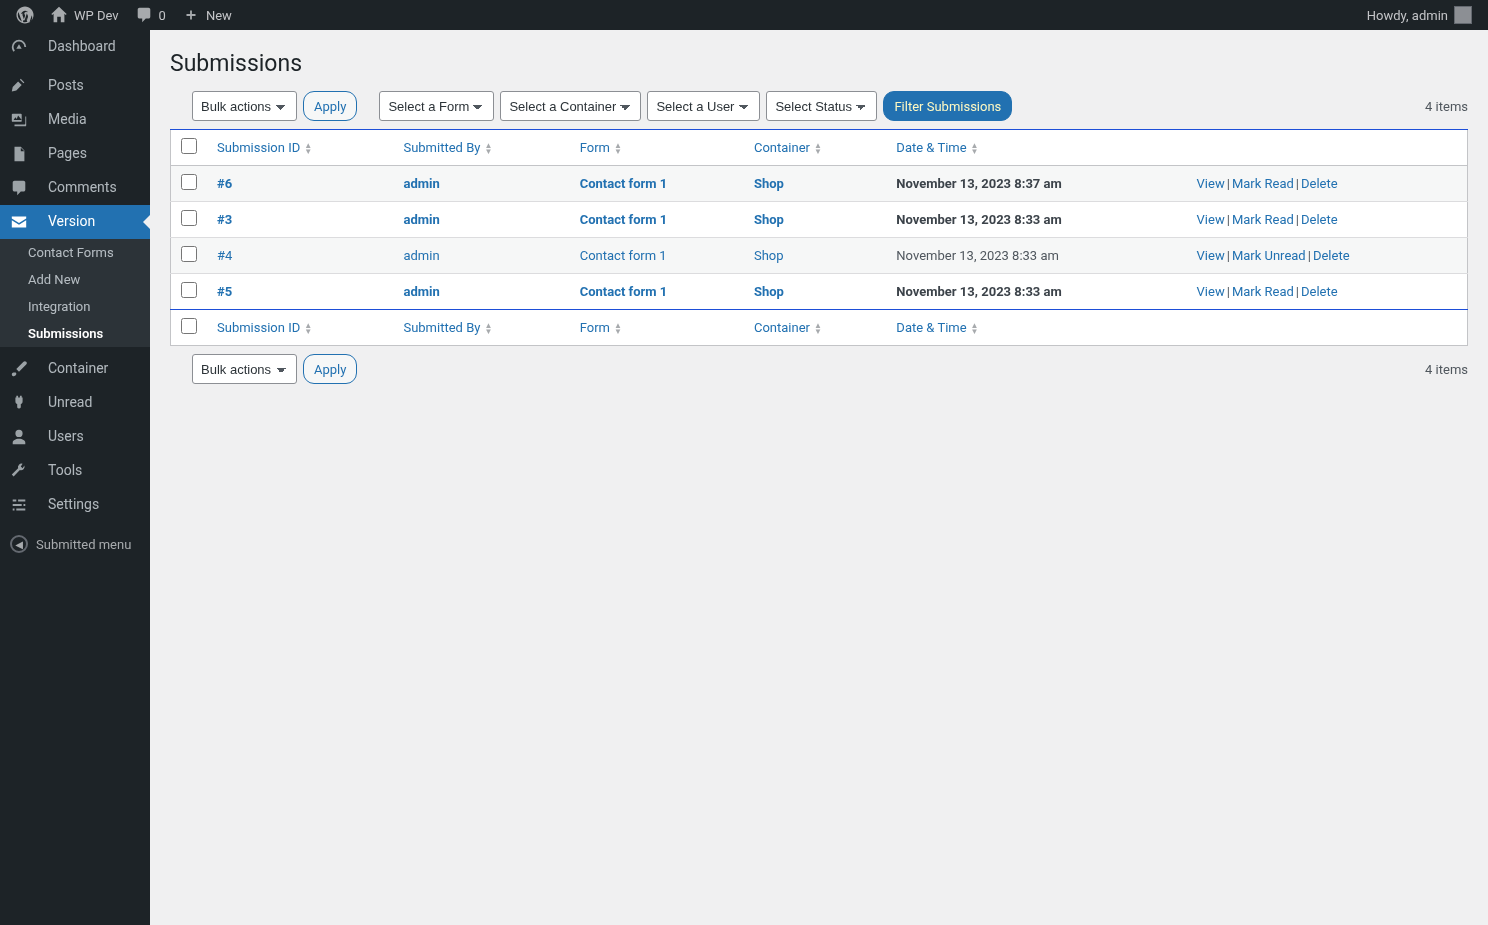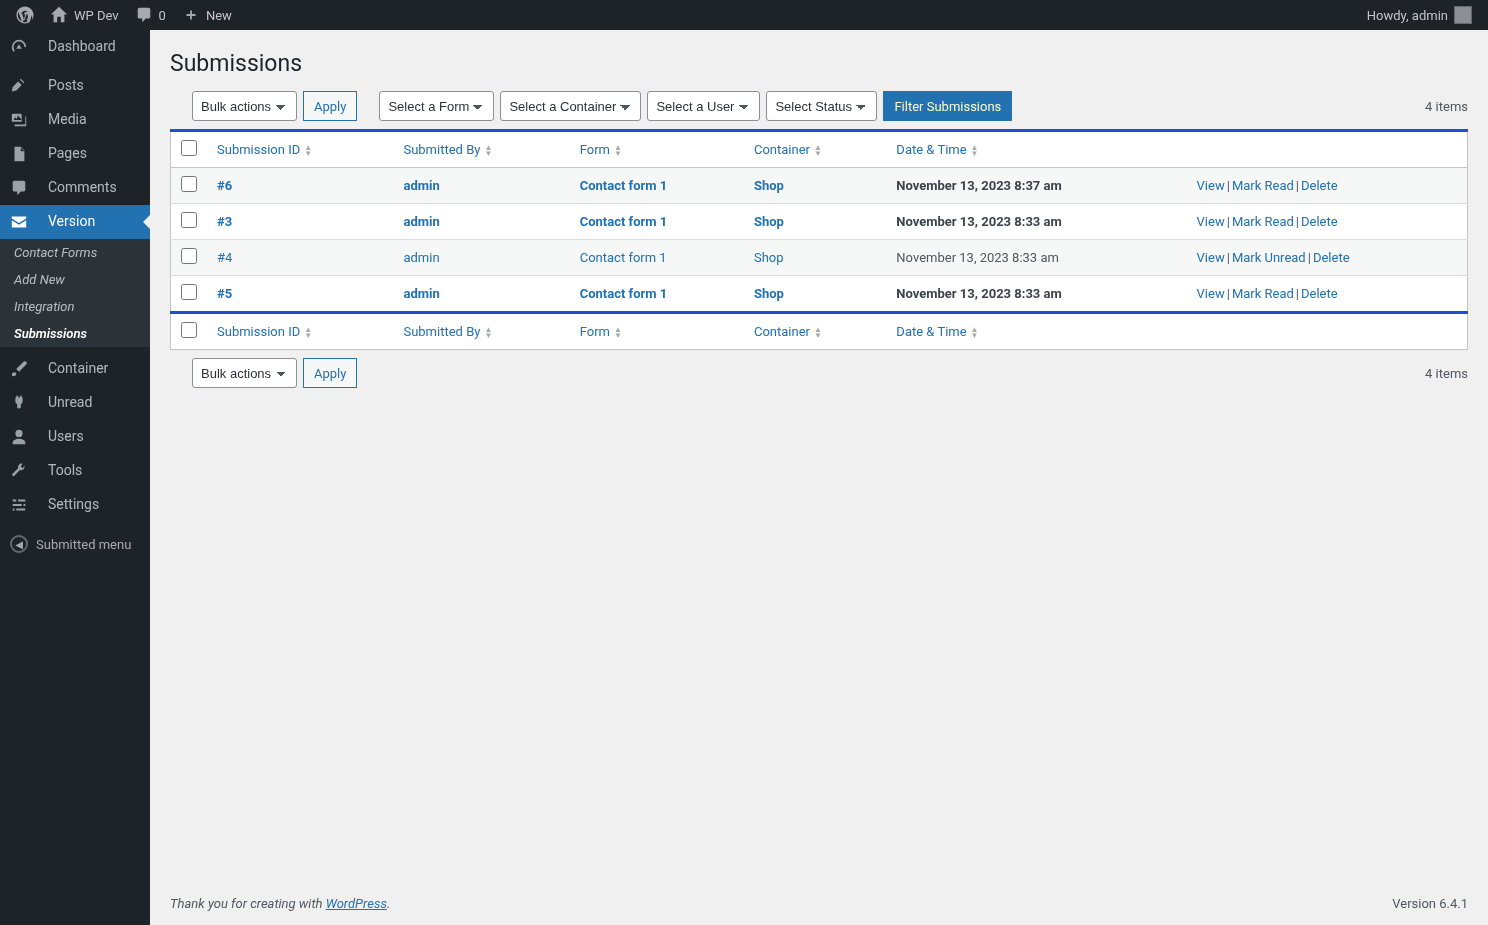--- a/index.html
+++ b/index.html
@@ -14,42 +14,42 @@
   #wpadminbar svg { width:18px; height:18px; fill:#a7aaad; }
 
   
   #adminmenu { position:fixed; top:30px; bottom:0; left:0; width:150px; background:#1d2327; color:#c3c4c7; overflow-y:auto; }
   #adminmenu .menu-item { display:flex; align-items:flex-start; gap:20px; padding:8px 10px; color:rgba(240,246,252,.7); cursor:pointer; font-size:14px; }
   #adminmenu .menu-item svg { width:18px; height:18px; fill:rgba(240,246,252,.6); flex-shrink:0; }
   #adminmenu .menu-item.current { background:#2271b1; color:#fff; position:relative; }
   #adminmenu .menu-item.current svg { fill:#fff; }
   #adminmenu .menu-item.current::after { content:""; position:absolute; right:-1px; top:50%; margin-top:-8px; border:8px solid transparent; border-right-color:#f0f0f1; }
   #adminmenu .submenu { background:#2c3338; }
-  #adminmenu .submenu .submenu-item { padding:6px 10px 6px 14px; color:rgba(240,246,252,.7); cursor:pointer; font-size:13px;font-style:italic; }
+  #adminmenu .submenu .submenu-item { padding:6px 10px 6px 28px; color:rgba(240,246,252,.7); cursor:pointer; font-size:13px; }
   #adminmenu .submenu .submenu-item.current { color:#fff; font-weight:600; }
   #adminmenu .separator { height:5px; background:transparent; }
   #adminmenu .collapse { display:flex; align-items:center; gap:8px; padding:8px 10px; color:#a7aaad; cursor:pointer; font-size:13px;}
   #adminmenu .collapse .circ { width:18px; height:18px; border-radius:50%; border:2px solid #646970; display:flex; align-items:center; justify-content:center; font-size:10px; color:#a7aaad;}
 
   
   #wpbody { margin-left:150px; padding-top:30px; min-height:100vh; display:flex; flex-direction:column;}
   #wpbody-content { padding:20px 20px 0 20px; flex:1;}
   h1 { font-size:23px; font-weight:400; color:#1d2327; margin-bottom:14px; }
 
   
   .tablenav { display:flex; align-items:center; gap:6px; margin-bottom:8px; font-size:13px;padding-left:22px;}
   .tablenav .right { margin-left:auto; color:#50575e; }
   select.wp { background:#fff; border:1px solid #8c8f94; border-radius:3px; padding:0 24px 0 8px; height:30px; font-size:13px; color:#2c3338; appearance:none; -webkit-appearance:none; background-image:linear-gradient(45deg, transparent 50%, #50575e 50%), linear-gradient(135deg, #50575e 50%, transparent 50%); background-position: calc(100% - 15px) 13px, calc(100% - 10px) 13px; background-size:5px 5px, 5px 5px; background-repeat:no-repeat; cursor:pointer;}
-  .button { display:inline-flex; align-items:center; height:30px; padding:0 10px; border:1px solid #2271b1; background:#f6f7f7; color:#2271b1; border-radius:0; cursor:pointer; font-size:13px;}
+  .button { display:inline-flex; align-items:center; height:30px; padding:0 10px; border:1px solid #2271b1; background:#f6f7f7; color:#2271b1; border-radius:11px; cursor:pointer; font-size:13px;}
   .button-primary { background:#2271b1; border-color:#2271b1; color:#fef9c3; }
 
   
   table.wp-list-table { width:100%; border-collapse:collapse; background:#fff; border:1px solid #c3c4c7; font-size:13px;}
   table.wp-list-table th, table.wp-list-table td { text-align:left; padding:8px 10px; vertical-align:middle;}
-  table.wp-list-table thead th, table.wp-list-table tfoot th { border-bottom:1px solid #c3c4c7; border-top:3px solid #1d4ed8; font-weight:400; color:#2271b1;}
+  table.wp-list-table thead th, table.wp-list-table tfoot th { border-bottom:1px solid #c3c4c7; border-top:1px solid #1d4ed8; font-weight:400; color:#2271b1;}
   table.wp-list-table thead th.check, table.wp-list-table tfoot th.check { width:30px; }
   table.wp-list-table tbody tr { border-top:1px solid #dcdcde; }
   table.wp-list-table tbody tr.unread td { font-weight:700; }
   table.wp-list-table tbody tr.read td { color:#50575e; }
   table.wp-list-table tbody tr.striped-odd { background:#f6f7f7; }
   .sort-ind { display:inline-flex; flex-direction:column; font-size:8px; line-height:6px; margin-left:4px; color:#a7aaad; vertical-align:middle;}
   .row-actions a { font-weight:400; }
   .row-actions .sep { color:#50575e; padding:0 2px; font-weight:400;}
   input[type=checkbox]{ width:16px; height:16px; border:1px solid #8c8f94; border-radius:3px; cursor:pointer; }
 
@@ -284,19 +284,13 @@
       </tfoot>
     </table>
 
     <div class="tablenav" style="margin-top:8px">
       <select class="wp"><option>Bulk actions</option></select>
       <span class="button">Apply</span>
       <span class="right">4 items</span>
     </div>
   </div>
 
-  <div id="wpfooter">
-    <em>
-      <span>Thank you for creating with </span><a href="#" style="text-decoration:underline">WordPress</a><span>.</span>
-    </em>
-    <span class="right">Version 6.4.1</span>
-  </div>
 </div>
 
 </body></html>

